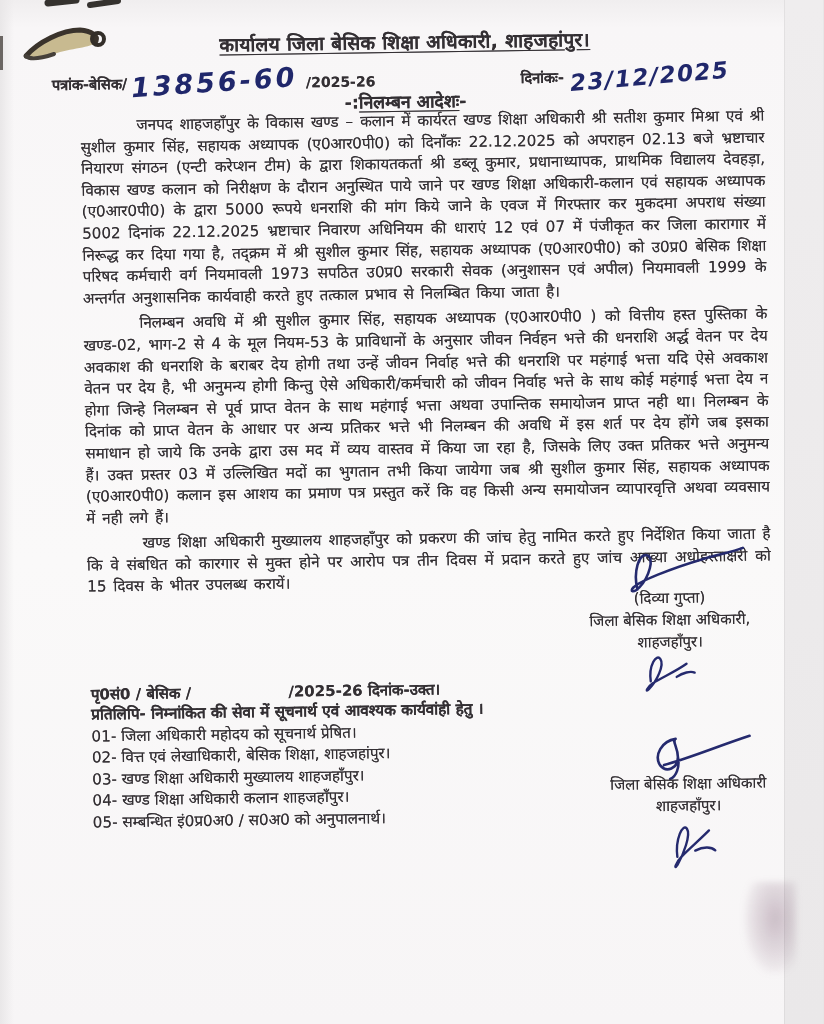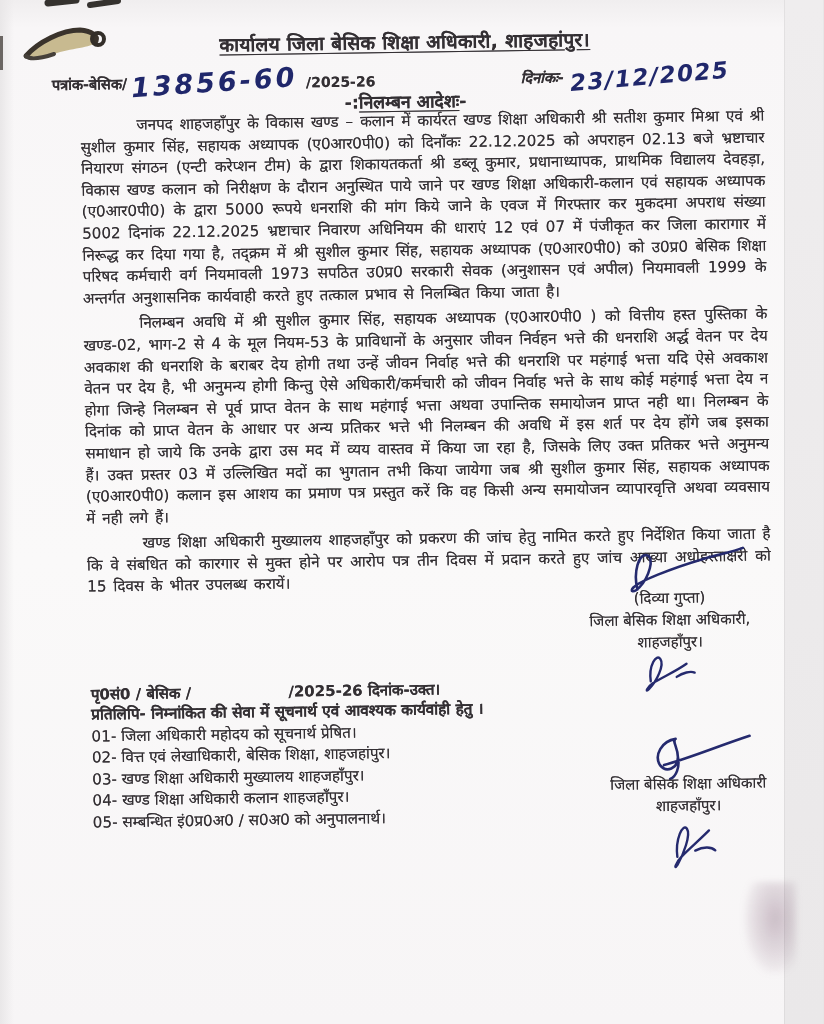--- a/index.html
+++ b/index.html
@@ -39,21 +39,21 @@
     display:flex;align-items:flex-end;
   }
   .ref-label{font-size:14.5px;font-weight:bold;padding-bottom:6px;}
   .ink{ color:#20276b; }
   .hand-number{
     font-size:27px;font-style:italic;letter-spacing:3px;font-weight:bold;
     transform:rotate(-3deg);margin:0 8px 0 4px;
   }
   .ref-year{font-size:14px;font-weight:bold;padding-bottom:6px;}
   .ref-spacer{flex:1;}
-  .date-label{font-size:14.5px;font-weight:bold;padding-bottom:6px;font-style:italic;}
+  .date-label{font-size:14.5px;font-weight:bold;padding-bottom:6px;}
   .hand-date{
     font-size:23px;font-style:italic;letter-spacing:1.5px;font-weight:bold;
     transform:rotate(-4deg);margin:0 34px 2px 6px;
   }
   .order-title{
     position:absolute;top:94px;left:0;width:100%;text-align:center;
     font-size:17.5px;font-weight:bold;
   }
   .order-title .mid{ text-decoration:underline; text-underline-offset:3px; }
   .body-text{

